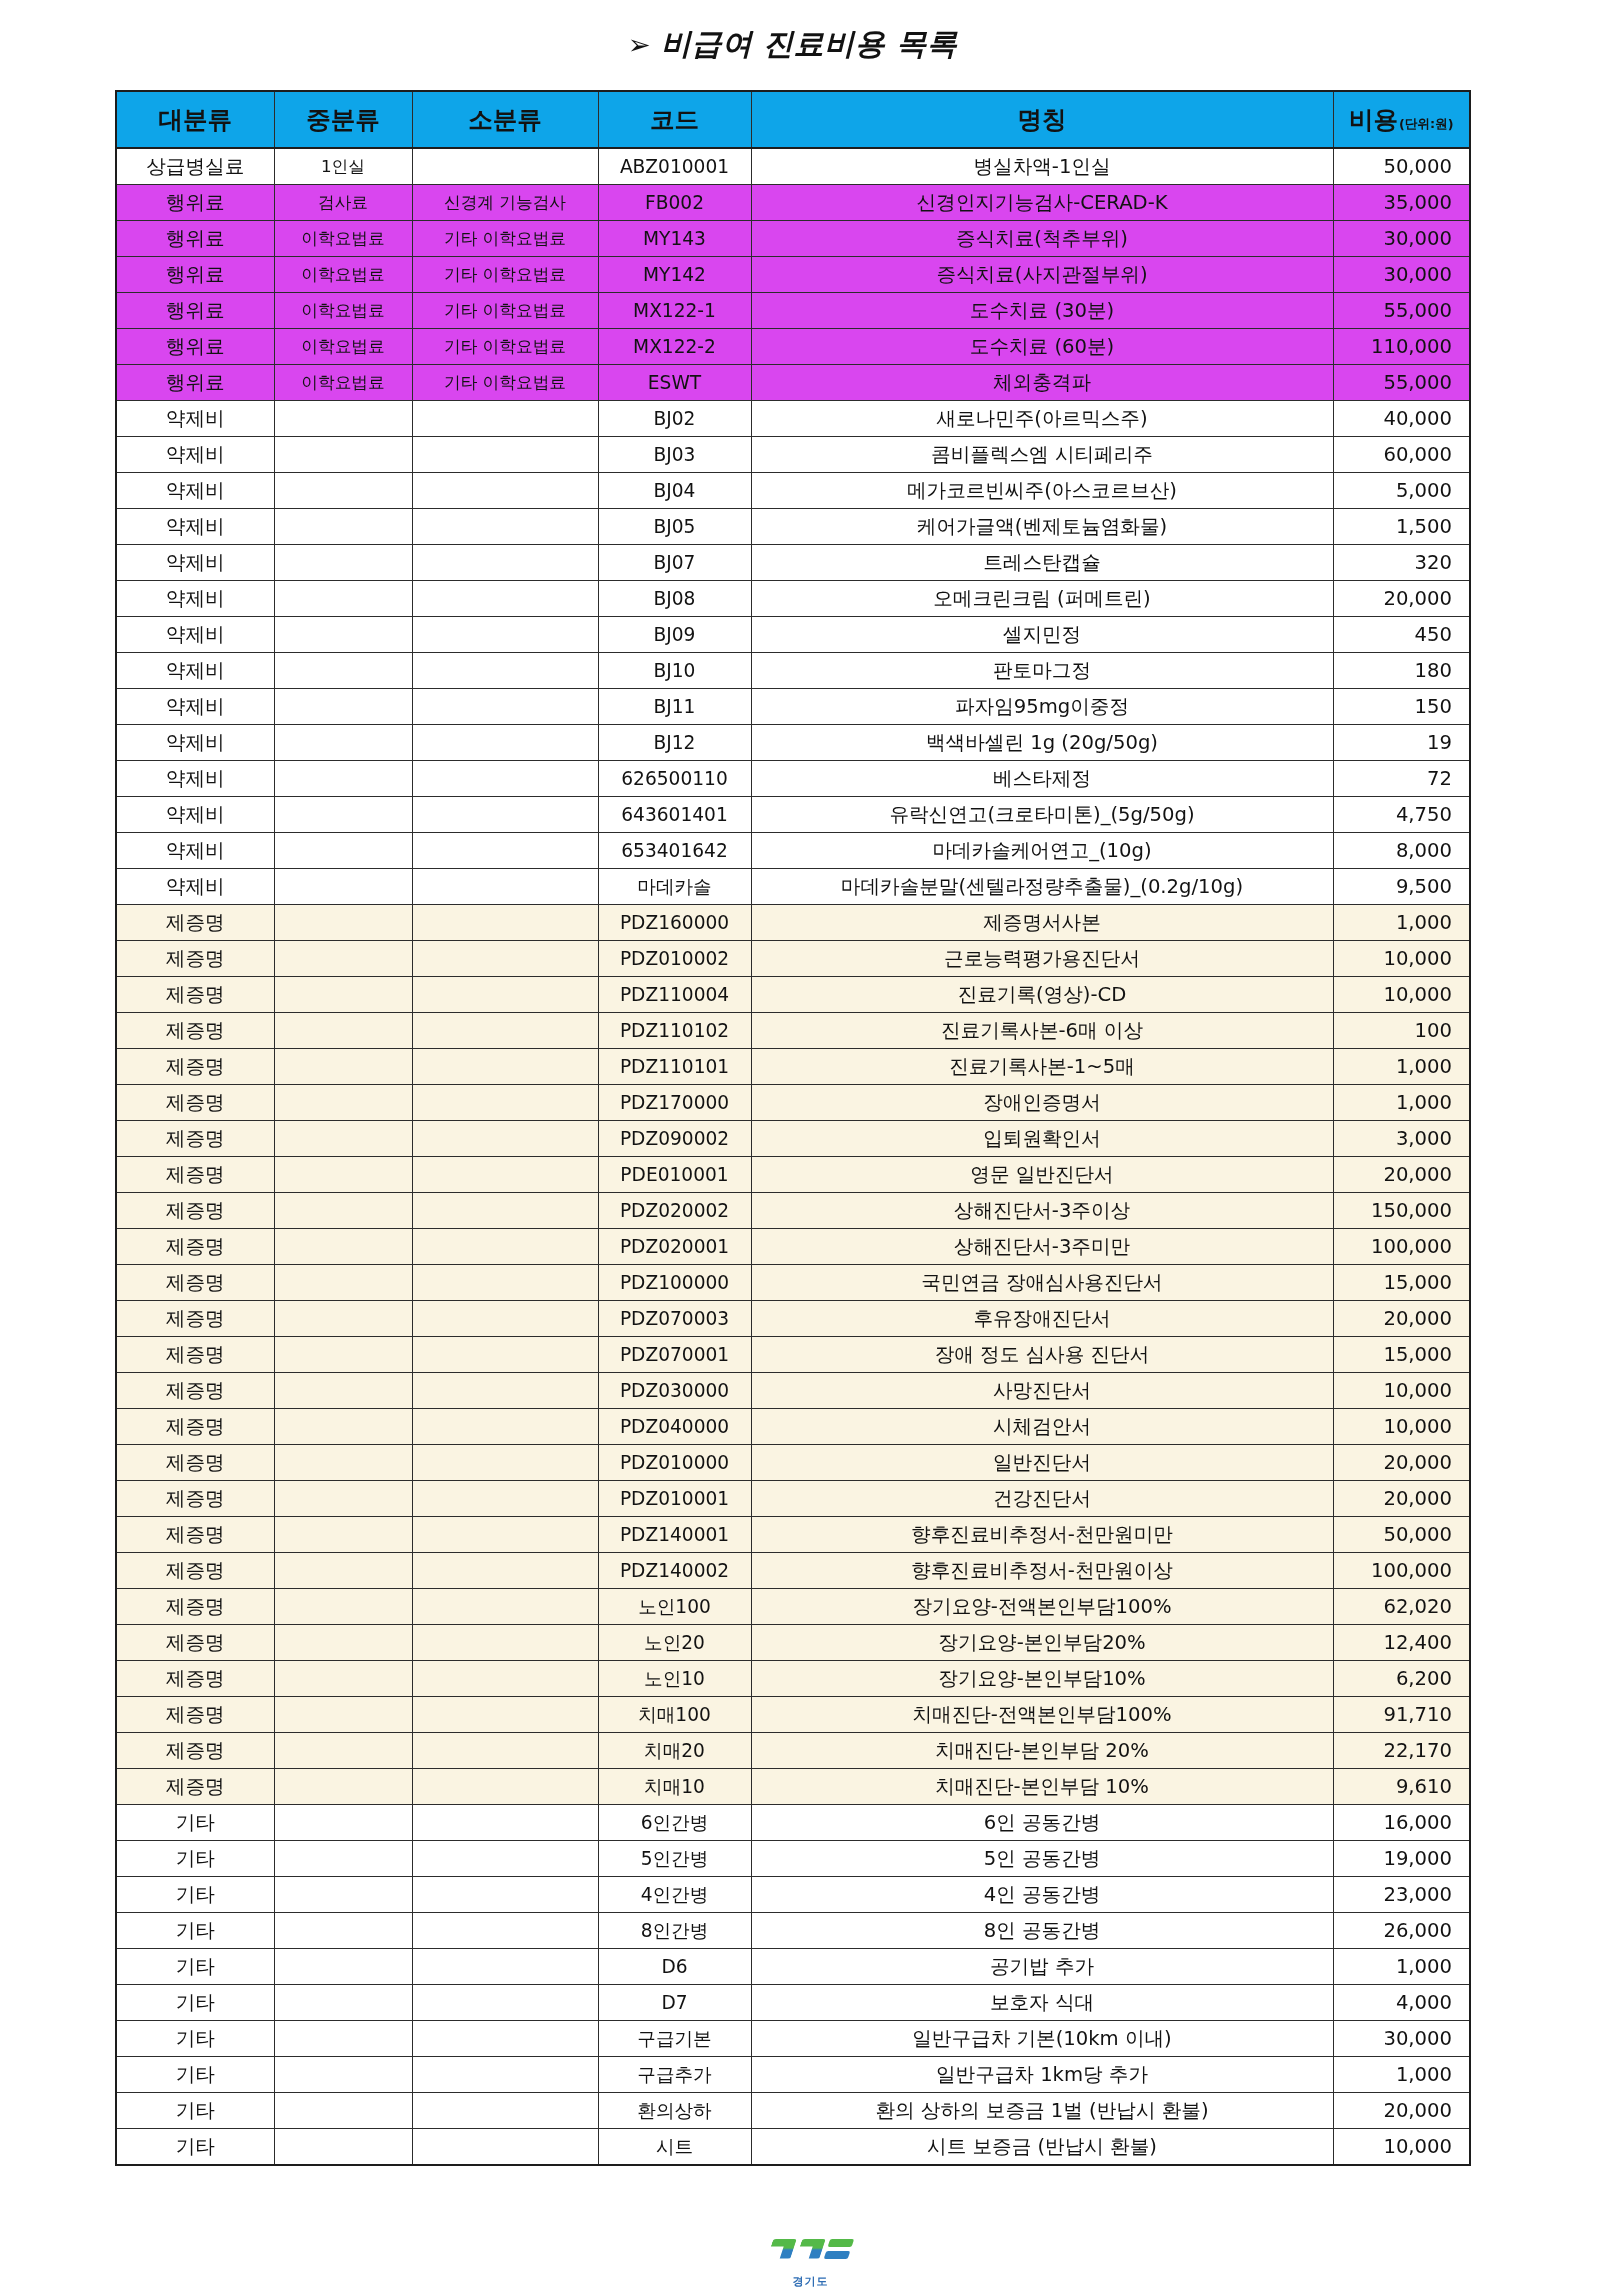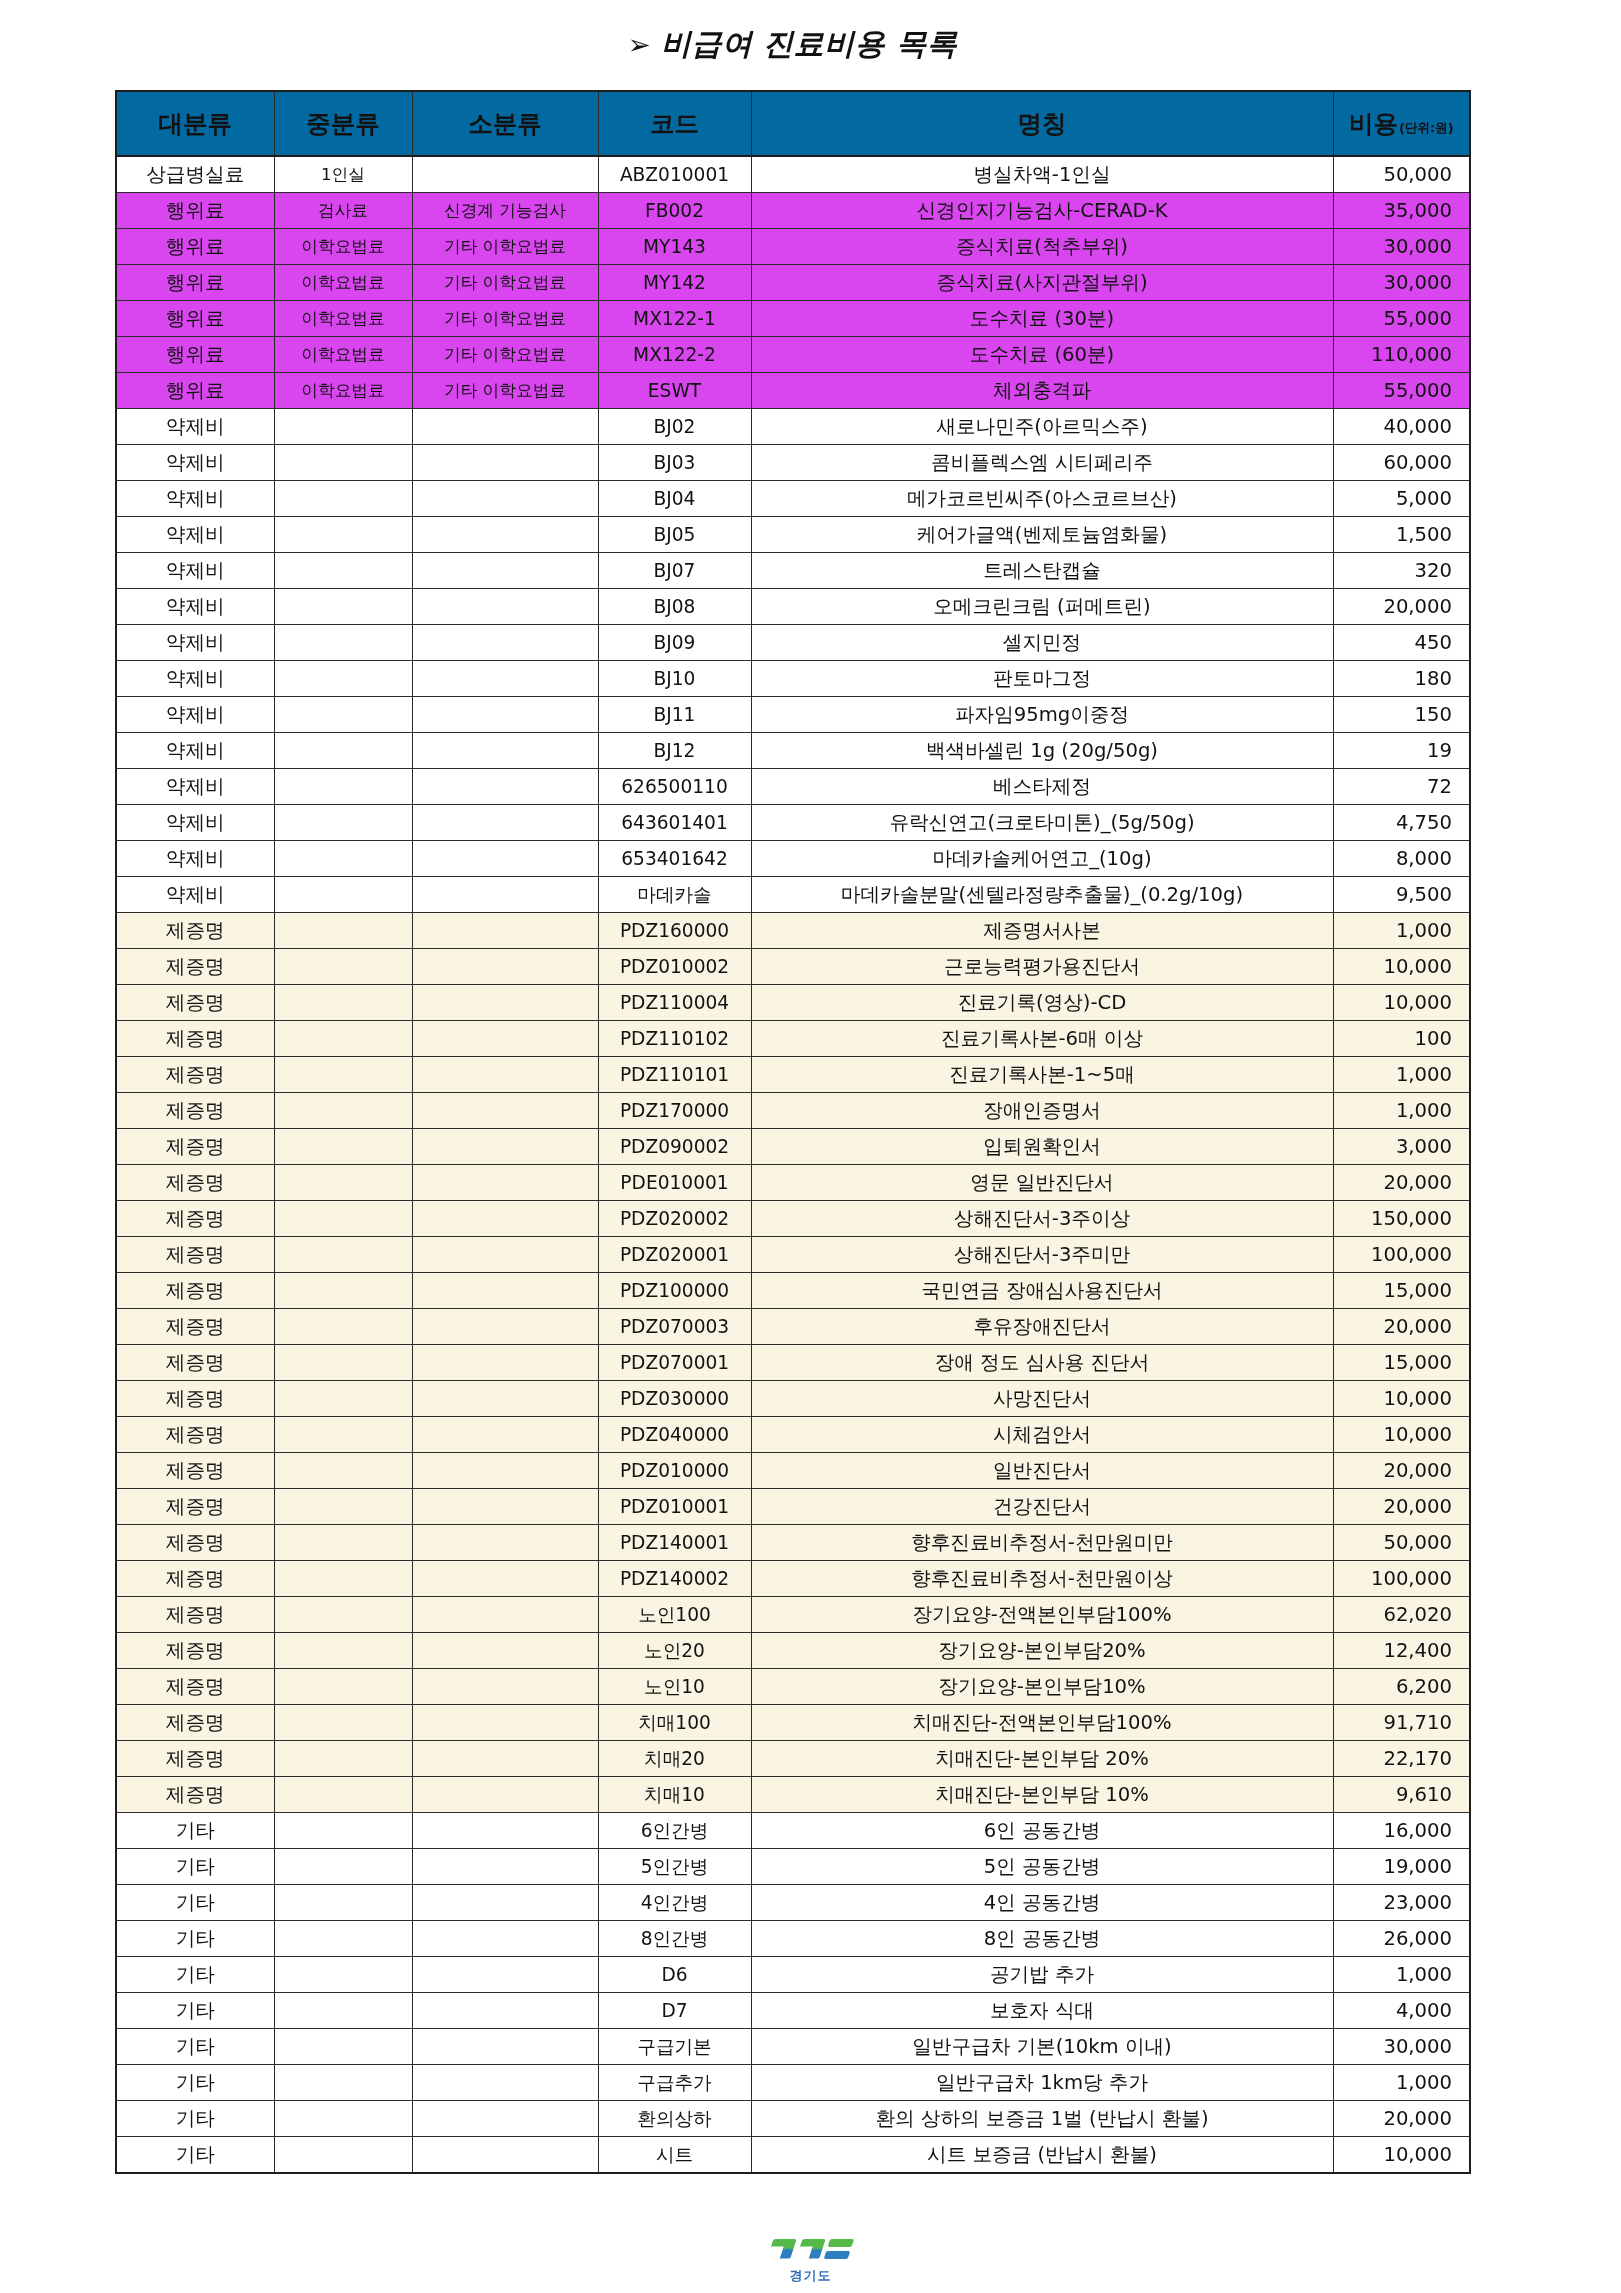--- a/index.html
+++ b/index.html
@@ -31,25 +31,25 @@
     border: 2.9px solid #1d1d1d;
   }
   .fee-table th, .fee-table td {
     border: 1.4px solid #2c2c2c;
     overflow: hidden;
     white-space: nowrap;
     text-align: center;
     padding: 0 3.9px;
   }
   .fee-table thead th {
-    height: 65px;
+    height: 57px;
     font-size: 24.5px;
     font-weight: bold;
     border-bottom: 2.5px solid #1d1d1d;
-    background: #0369a1;
+    background: #0ea5e9;
   }
   .fee-table thead th .unit {
     font-size: 12.7px;
     font-weight: bold;
     margin-left: 1px;
   }
   .fee-table td {
     height: 35px;
     line-height: 35px;
     font-size: 19.6px;
@@ -84,22 +84,22 @@
     width: 23.5px; height: 19.6px;
     transform: skewX(-18deg);
     border-radius: 2.9px;
   }
   .gg-marks .mk1 { background: linear-gradient(180deg, #54b948 0%, #54b948 45%, #2e7fc1 55%, #2e7fc1 100%); clip-path: polygon(0 0, 100% 0, 100% 100%, 55% 100%, 55% 38%, 0 38%); }
   .gg-marks .mk2 { background: linear-gradient(180deg, #54b948 0%, #54b948 45%, #2e7fc1 55%, #2e7fc1 100%); clip-path: polygon(0 0, 100% 0, 100% 100%, 55% 100%, 55% 38%, 0 38%); }
   .gg-marks .mk3 { background: transparent; position: relative; }
   .gg-marks .mk3::before { content:""; position:absolute; top:0; left:0; width:100%; height:7.8px; background:#54b948; border-radius:2px; }
   .gg-marks .mk3::after  { content:""; position:absolute; bottom:0; left:0; width:100%; height:7.8px; background:#2e7fc1; border-radius:2px; }
   .gg-logo .gg-text {
-    margin-top: 8px;
-    font-size: 13px;
+    margin-top: 15px;
+    font-size: 11px;
     font-weight: bold;
     color: #2e6db4;
     letter-spacing: 1px;
   }
   .hospital-name {
     font-size: 32px;
     font-weight: bold;
     letter-spacing: 2px;
     white-space: nowrap;
   }

